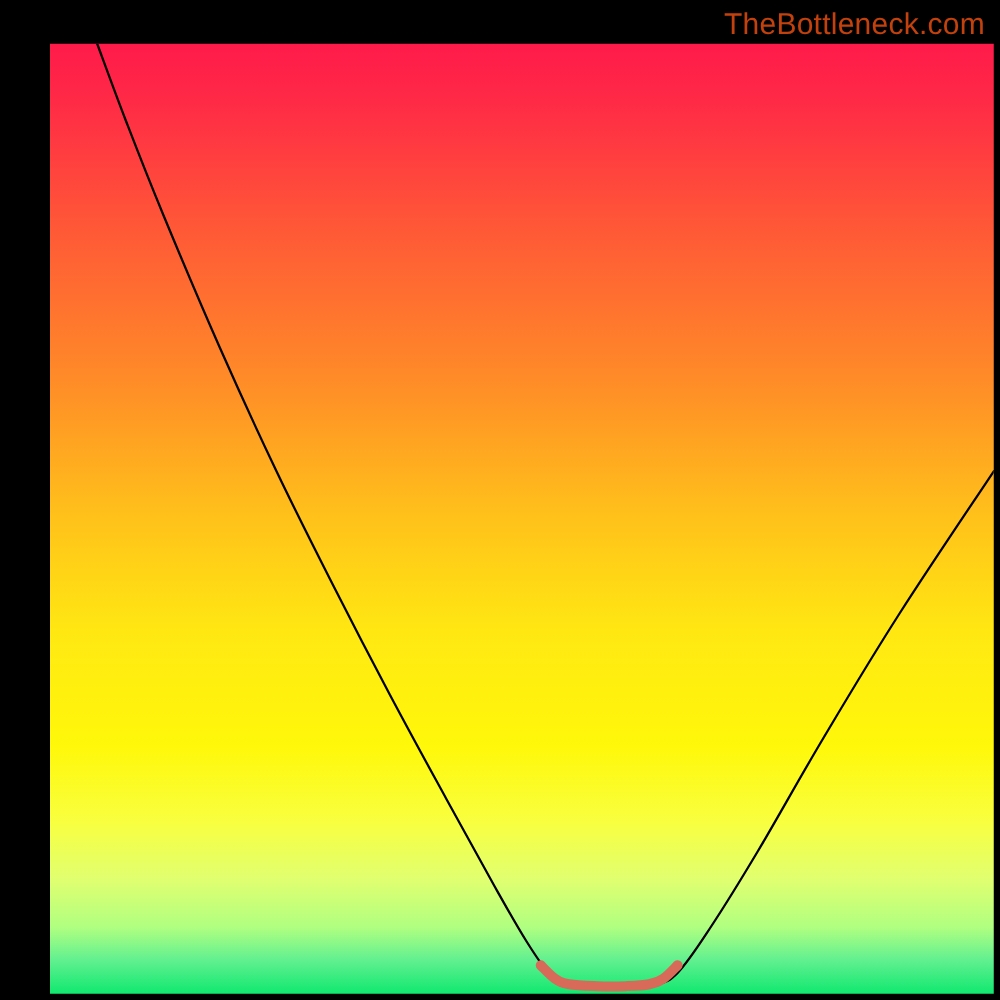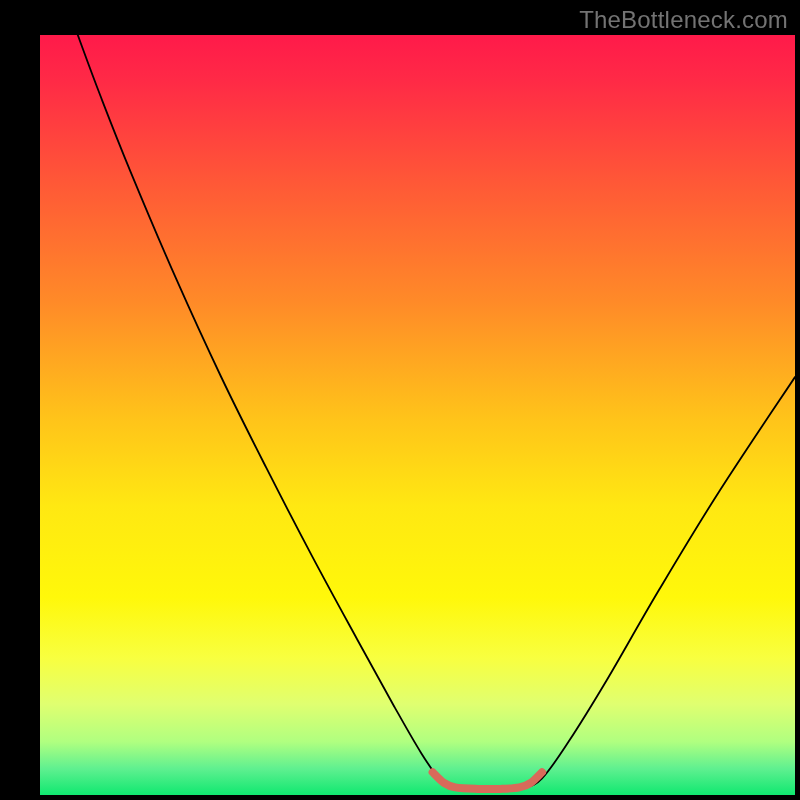--- a/index.html
+++ b/index.html
@@ -14,21 +14,21 @@
   .frame {
     position: relative;
     width: 800px;
     height: 800px;
     background: #000;
   }
   .watermark {
     position: absolute;
     top: 6px;
     right: 12px;
-    color: #737373;
+    color: #c2410c;
     font-size: 24px;
     letter-spacing: 0.2px;
     font-weight: 400;
     z-index: 10;
   }
   svg.plot {
     position: absolute;
     top: 0;
     left: 0;
   }

